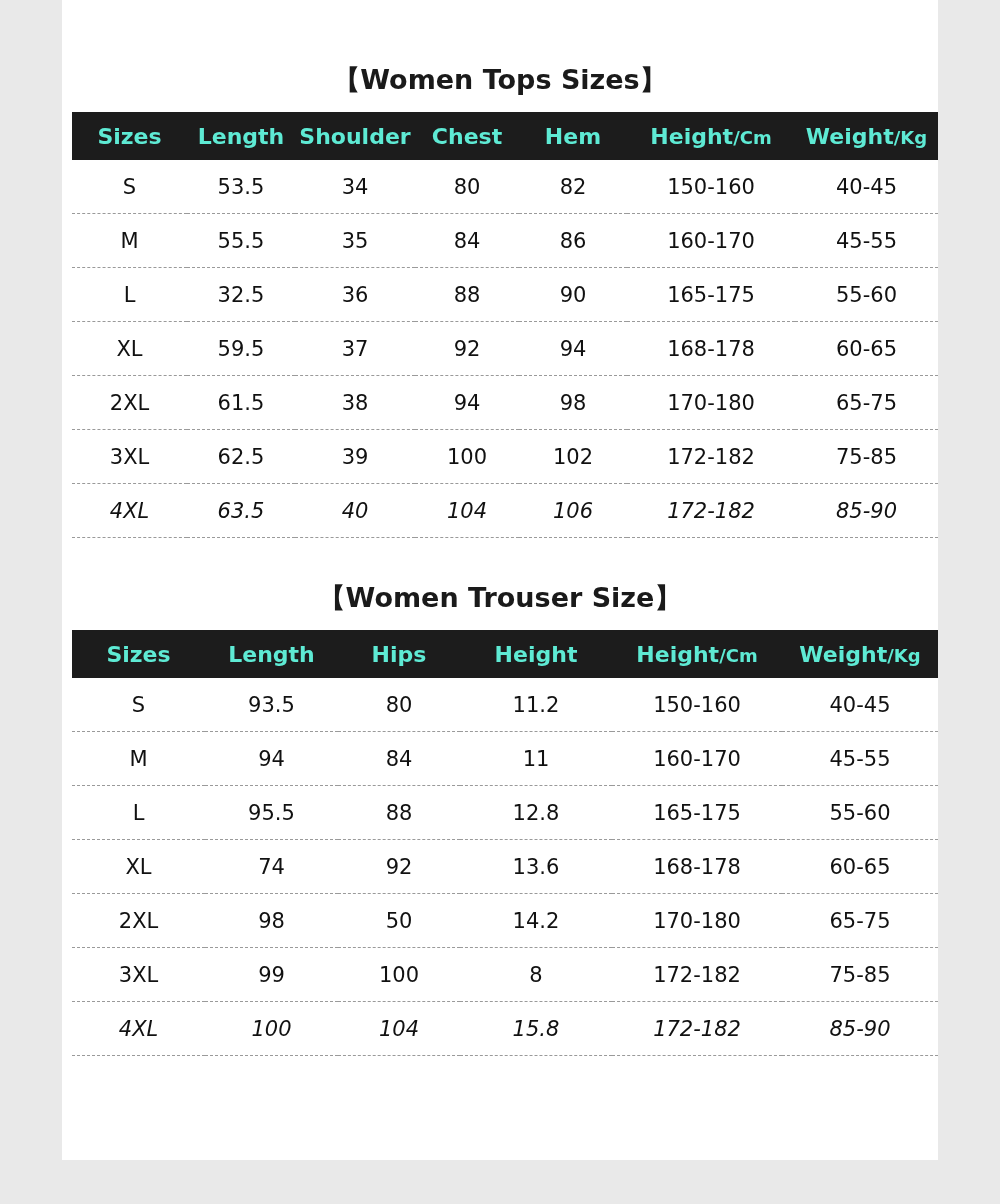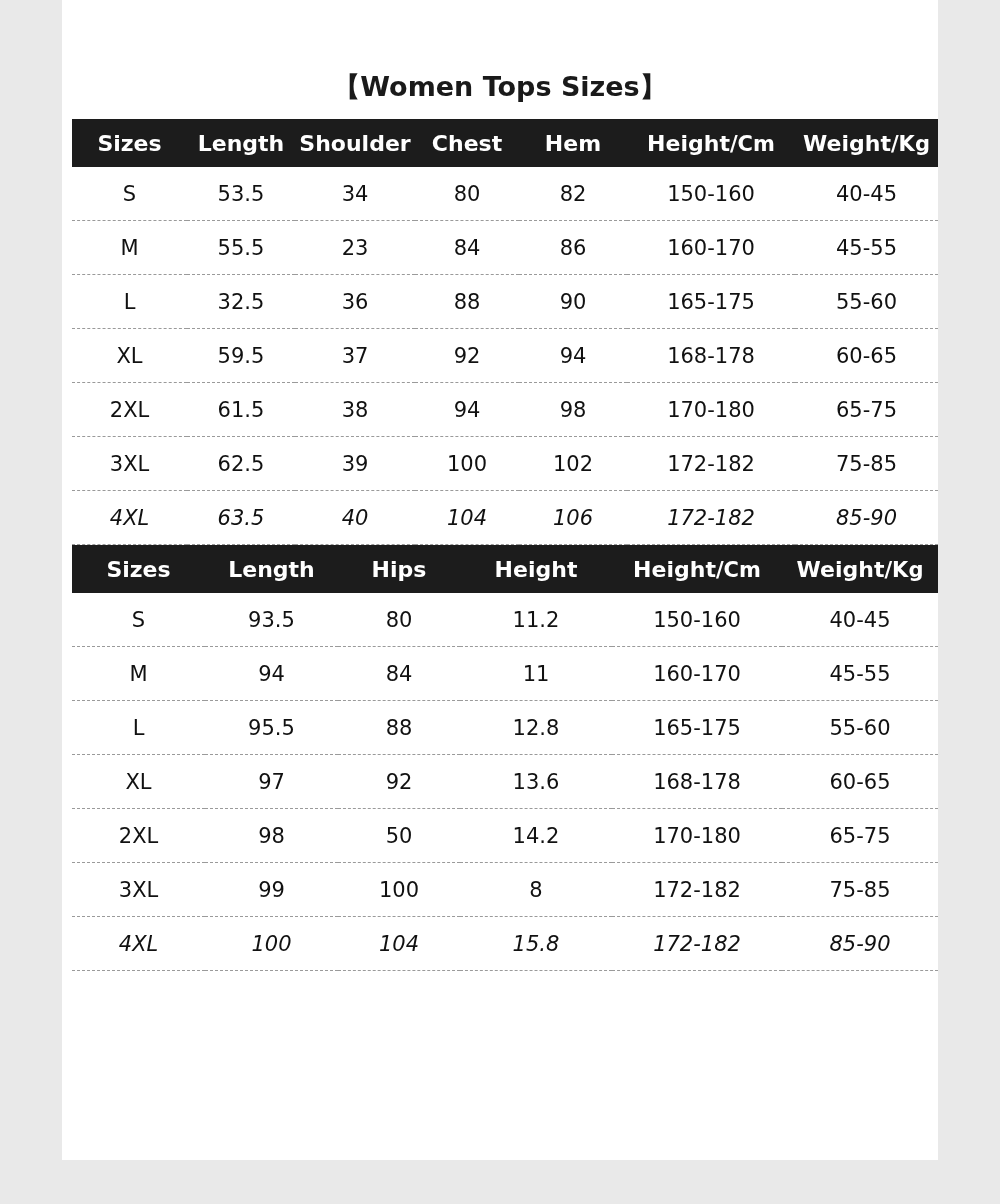--- a/index.html
+++ b/index.html
@@ -27,46 +27,45 @@
   .section-title {
     text-align: center;
     font-size: 27px;
     font-weight: bold;
     color: #1a1a1a;
     letter-spacing: 0px;
   }
   .title-tops {
     padding-top: 62px;
     padding-bottom: 14px;
-    margin-top: 7px;
   }
   .title-trousers {
     padding-top: 42px;
     padding-bottom: 14px;
   }
   table {
     border-collapse: collapse;
     width: 866px;
     margin-left: 10px;
     table-layout: fixed;
   }
   thead tr {
     background: #1c1c1c;
   }
   thead th {
-    color: #ffffff;
+    color: #5eead4;
     font-size: 22px;
     font-weight: bold;
     height: 48px;
     vertical-align: middle;
     text-align: center;
     padding: 0;
   }
   thead th .unit {
-    font-size: 21px;
+    font-size: 18px;
     font-weight: bold;
     vertical-align: baseline;
   }
   tbody td {
     font-size: 21px;
     color: #111111;
     text-align: center;
     height: 53px;
     vertical-align: middle;
     border-bottom: 1px dashed #9a9a9a;
@@ -126,21 +125,21 @@
           <td>53.5</td>
           <td>34</td>
           <td>80</td>
           <td>82</td>
           <td>150-160</td>
           <td>40-45</td>
         </tr>
         <tr>
           <td>M</td>
           <td>55.5</td>
-          <td>23</td>
+          <td>35</td>
           <td>84</td>
           <td>86</td>
           <td>160-170</td>
           <td>45-55</td>
         </tr>
         <tr>
           <td>L</td>
           <td>32.5</td>
           <td>36</td>
           <td>88</td>
@@ -182,20 +181,21 @@
           <td>104</td>
           <td>106</td>
           <td>172-182</td>
           <td>85-90</td>
         </tr>
       </tbody>
     </table>
   </div>
 
   <div class="section">
+    <div class="section-title title-trousers">【Women Trouser Size】</div>
     <table class="trousers">
       <colgroup>
         <col class="c0">
           <col class="c1">
           <col class="c2">
           <col class="c3">
           <col class="c4">
           <col class="c5">
       </colgroup>
       <thead>
@@ -228,21 +228,21 @@
         <tr>
           <td>L</td>
           <td>95.5</td>
           <td>88</td>
           <td>12.8</td>
           <td>165-175</td>
           <td>55-60</td>
         </tr>
         <tr>
           <td>XL</td>
-          <td>97</td>
+          <td>74</td>
           <td>92</td>
           <td>13.6</td>
           <td>168-178</td>
           <td>60-65</td>
         </tr>
         <tr>
           <td>2XL</td>
           <td>98</td>
           <td>50</td>
           <td>14.2</td>

